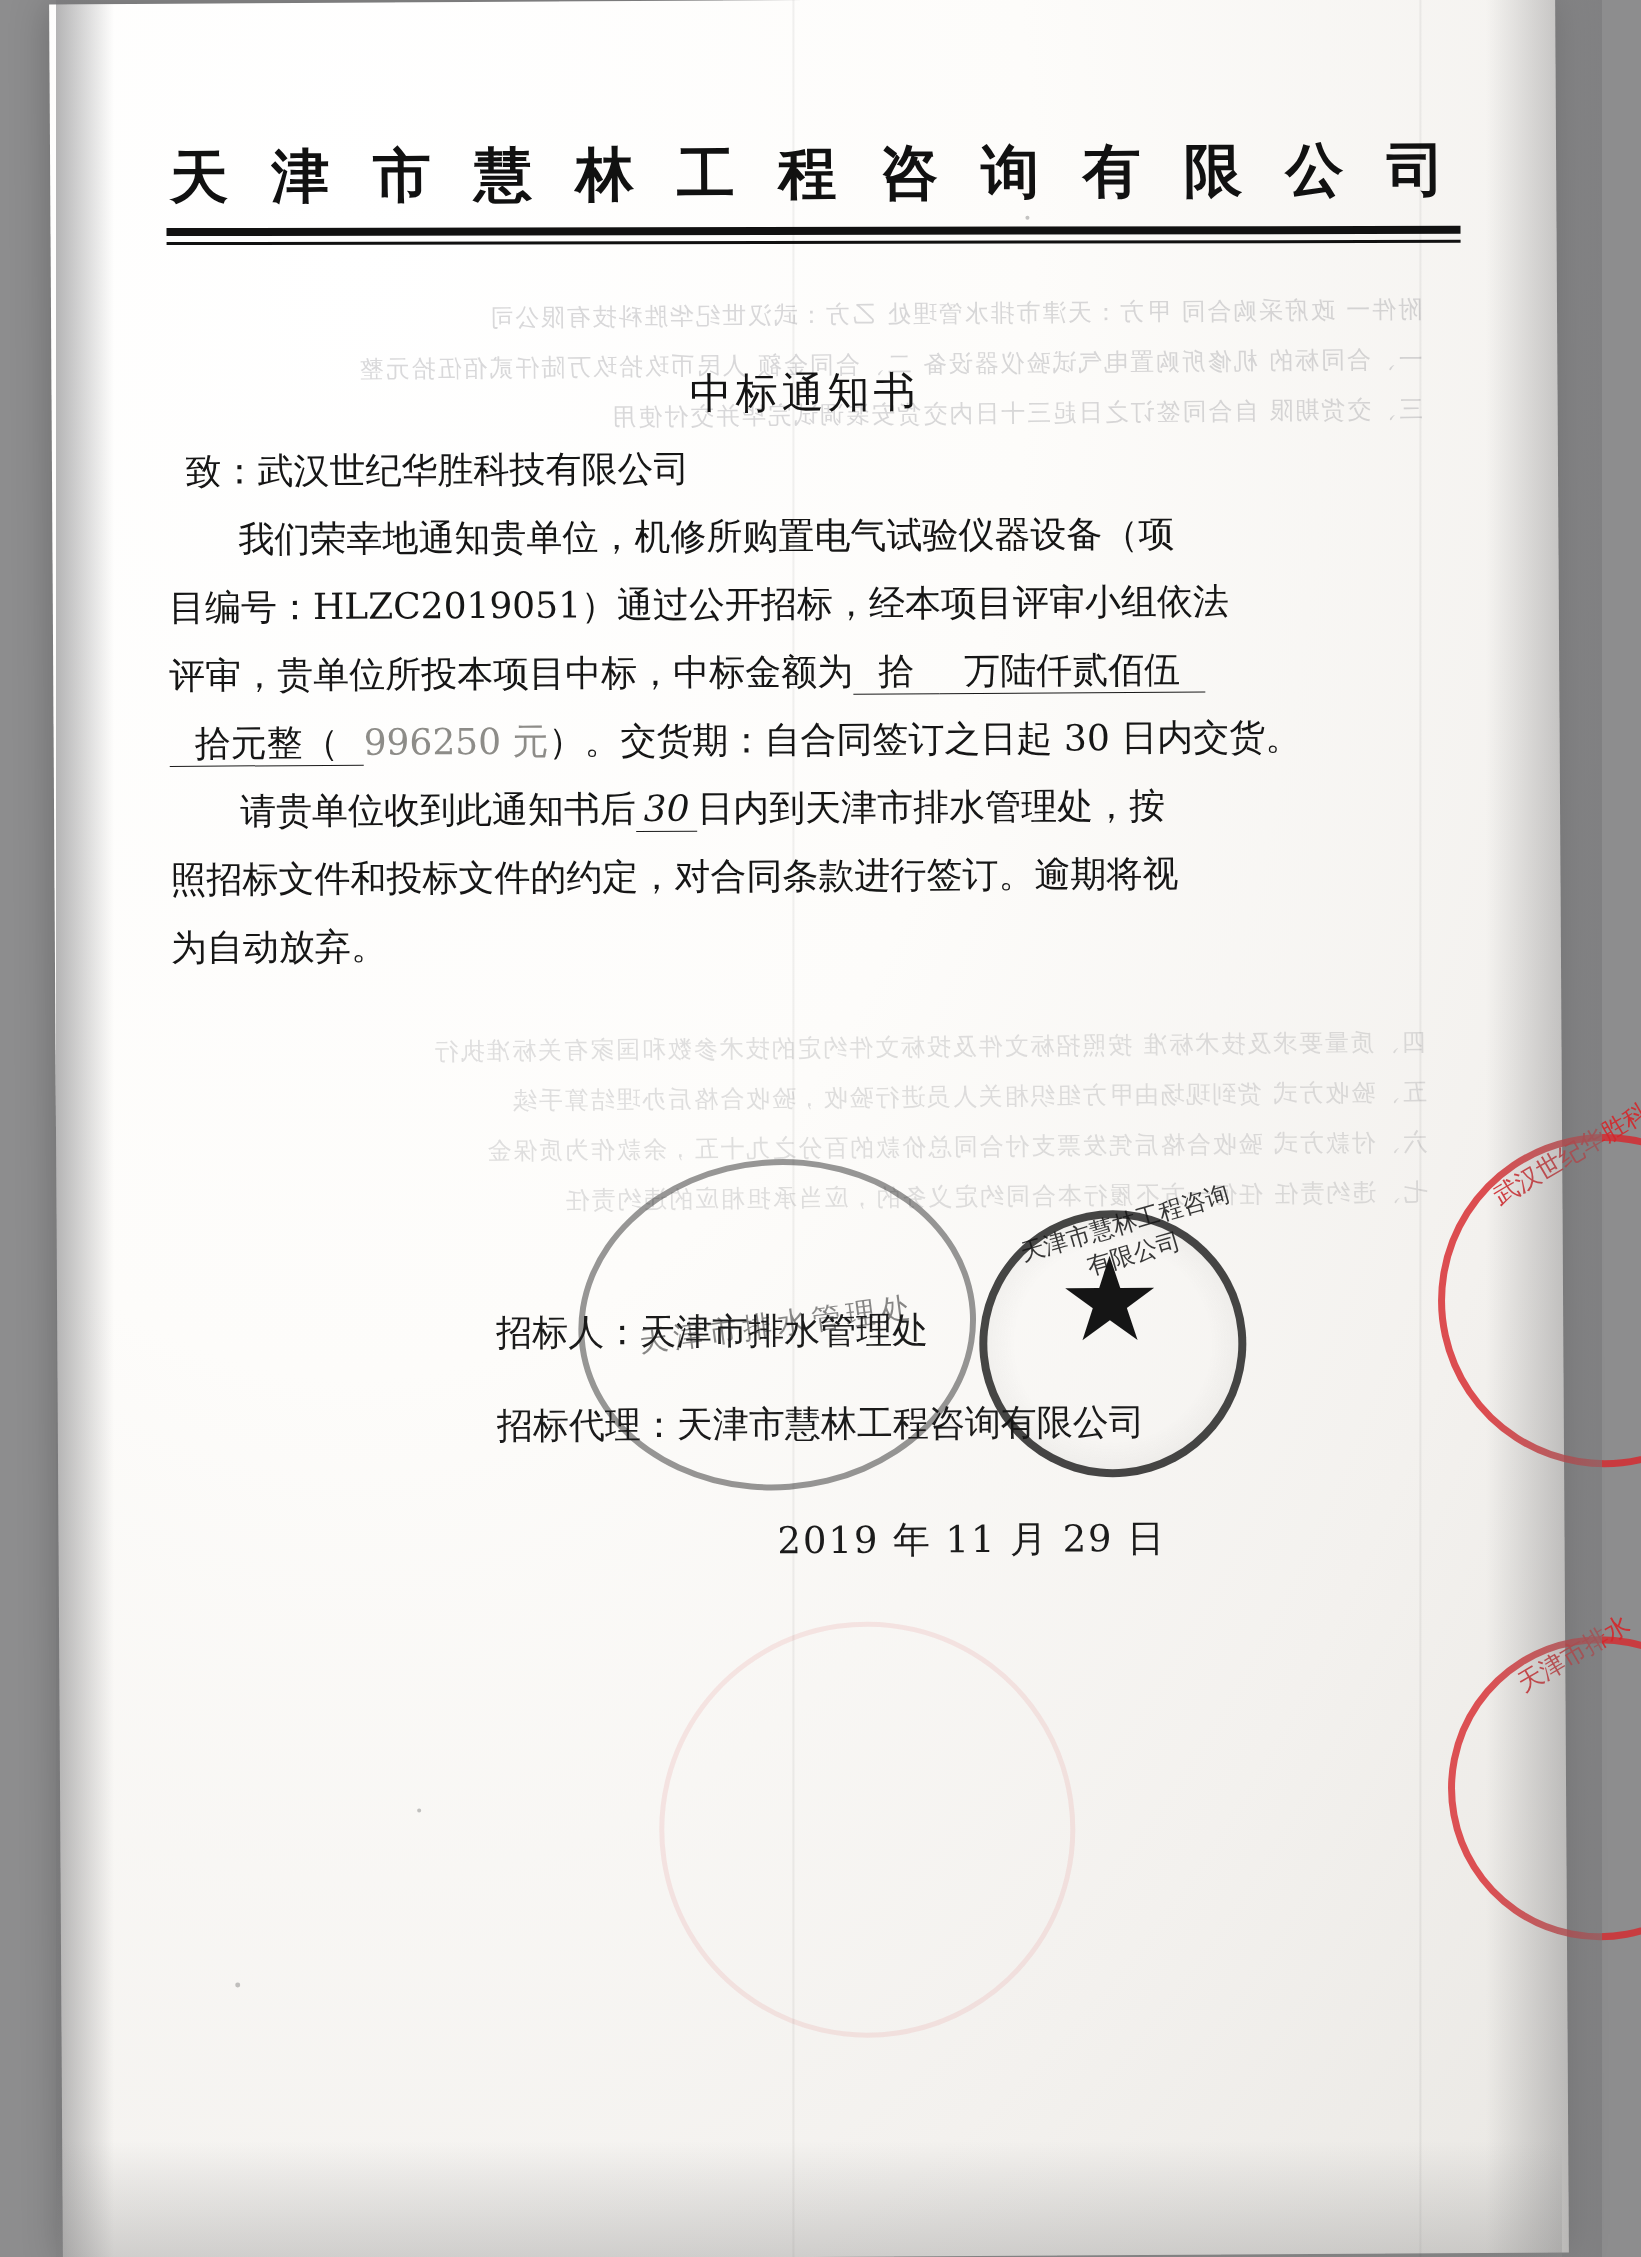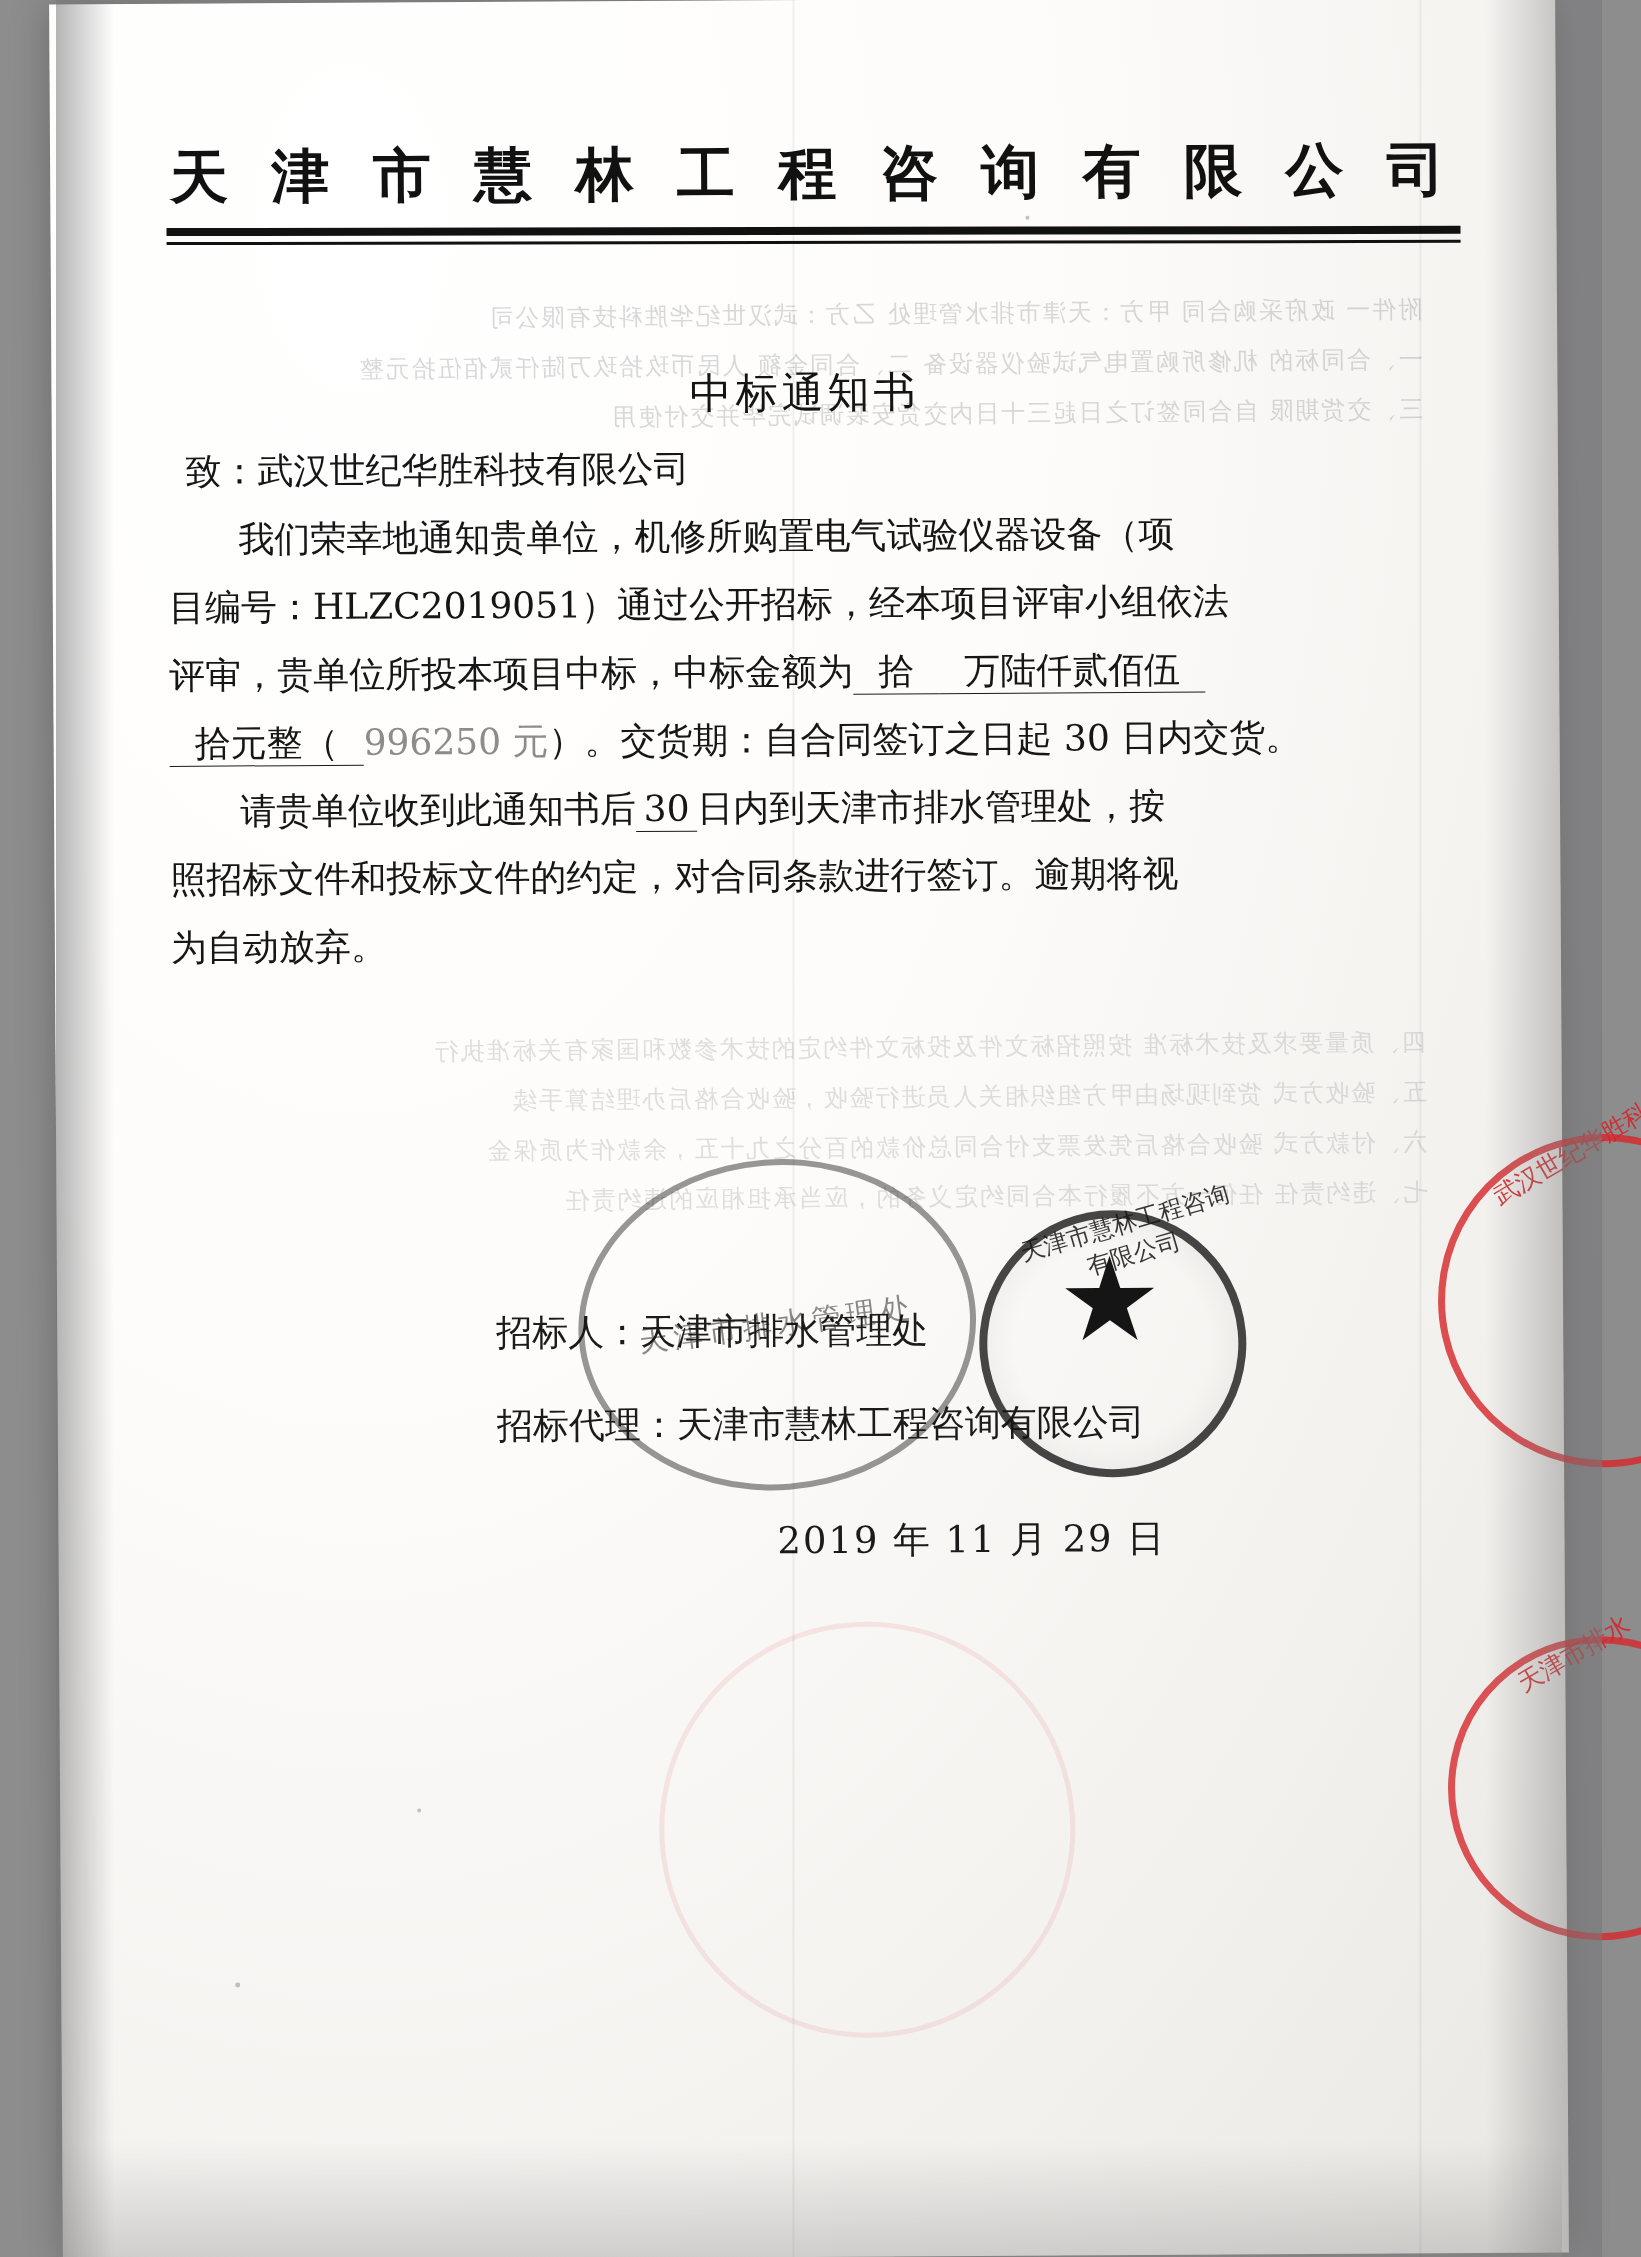--- a/index.html
+++ b/index.html
@@ -115,20 +115,21 @@
   .p-ind { margin: 0; text-indent: 70px; }
   .p-flat { margin: 0; text-indent: 0; }
 
   .ul-blank {
     border-bottom: 1.9px solid #1a1a1a;
     padding: 0 25px 1.9px 25px;
   }
   .ul-num {
     border-bottom: 1.9px solid #1a1a1a;
     padding: 0 7.7px 1.9px 7.7px;
+    font-style: italic;
   }
   .faded { color: #8d8c88; }
 
   
   .sign-block {
     position: absolute;
     left: 439px;
     top: 1284px;
     font-family: "DejaVu Serif", serif;
     font-size: 36px;

